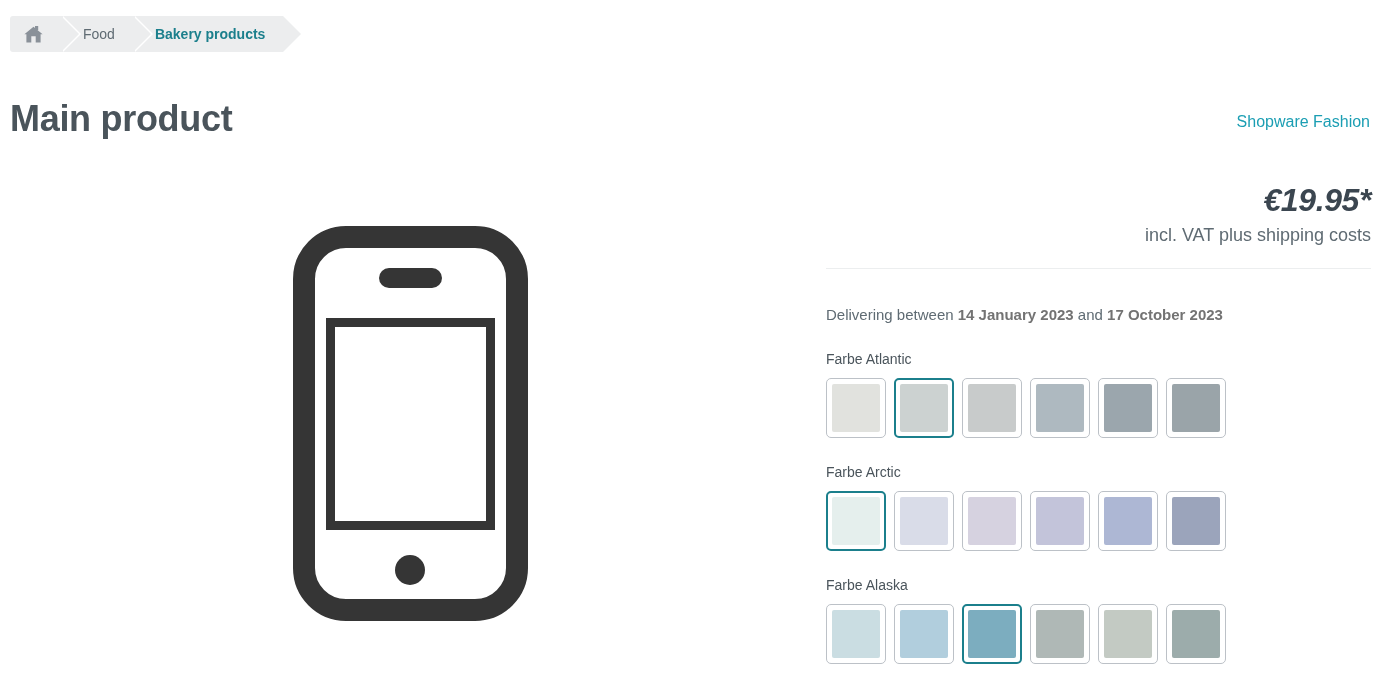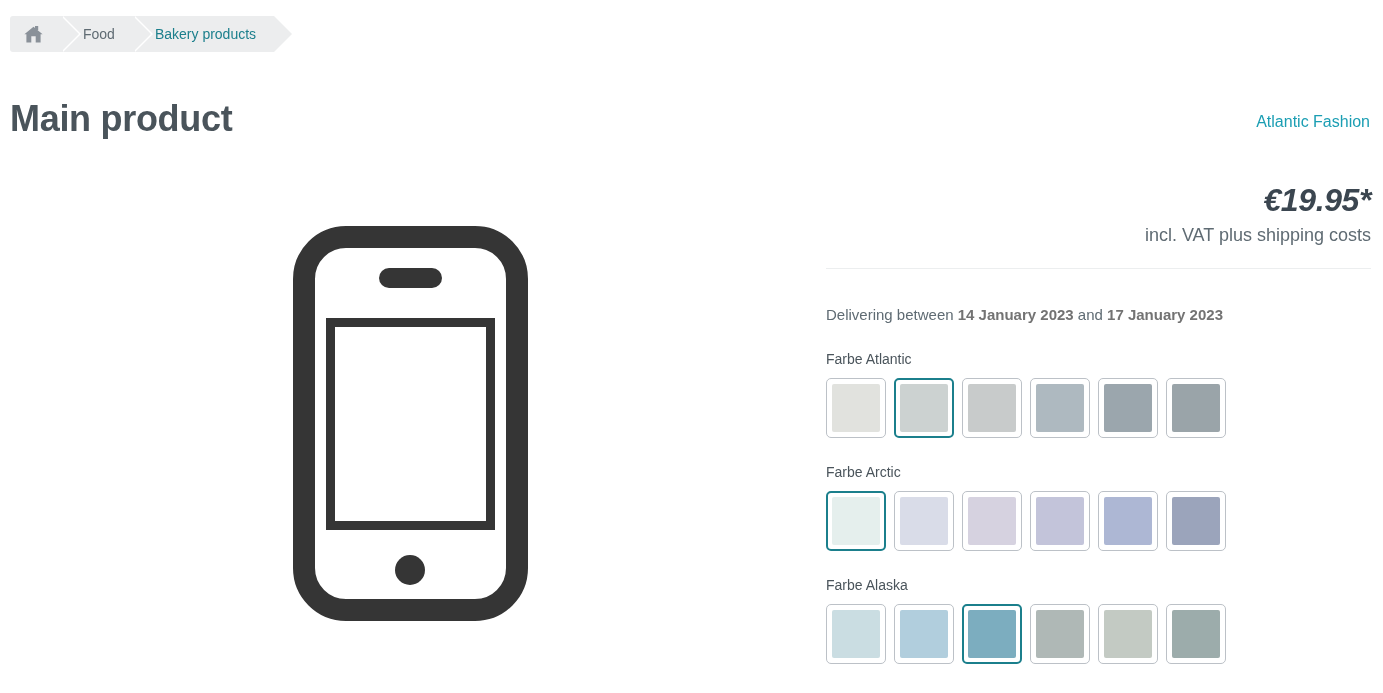--- a/index.html
+++ b/index.html
@@ -55,21 +55,21 @@
     top: 0;
     width: 0;
     height: 0;
     border-top: 18px solid transparent;
     border-bottom: 18px solid transparent;
     border-left: 18px solid #ffffff;
     z-index: 1;
   }
   .crumb.active {
     color: #1b7f8c;
-    font-weight: normal;
+    font-weight: bold;
   }
   .home-icon svg { display: block; }
 
   
   .page-title {
     position: absolute;
     left: 10px;
     top: 92px;
     font-size: 36px;
     line-height: 54px;
@@ -177,21 +177,21 @@
   <a class="crumb" href="#">
     <span>Food</span>
   </a>
   <a class="crumb active" href="#">
     <span>Bakery products</span>
   </a>
 </nav>
 
 <h1 class="page-title">Main product</h1>
 
-<a class="manufacturer-link" href="#">Atlantic Fashion</a>
+<a class="manufacturer-link" href="#">Shopware Fashion</a>
 
 <div class="gallery">
   <span class="placeholder-phone">
     <svg width="235" height="395" viewBox="0 0 235 395" aria-hidden="true">
       <rect x="11" y="11" width="213" height="373" rx="42" ry="42" fill="none" stroke="#353535" stroke-width="22"></rect>
       <rect x="33" y="92" width="169" height="212" fill="#353535"></rect>
       <rect x="42" y="101" width="151" height="194" fill="#ffffff"></rect>
       <rect x="86" y="42" width="63" height="20" rx="10" ry="10" fill="#353535"></rect>
       <circle cx="117" cy="344" r="15" fill="#353535"></circle>
     </svg>
@@ -201,21 +201,21 @@
 <section class="buy-widget">
 
   <div class="price-wrap">
     <div class="price">€19.95*</div>
     <div class="tax-info">incl. VAT plus shipping costs</div>
   </div>
 
   <hr class="divider">
 
   <div class="delivery">
-    <span>Delivering between </span><b>14 January 2023</b><span> and </span><b>17 January 2023</b>
+    <span>Delivering between </span><b>14 January 2023</b><span> and </span><b>17 October 2023</b>
   </div>
 
   <div class="variant-group">
     <div class="variant-label">Farbe Atlantic</div>
     <div class="swatch-row">
       <div class="swatch">
           <div class="fill" style="background: rgb(225, 226, 222);"></div>
         </div>
       <div class="swatch selected">
           <div class="fill" style="background: rgb(204, 210, 209);"></div>

